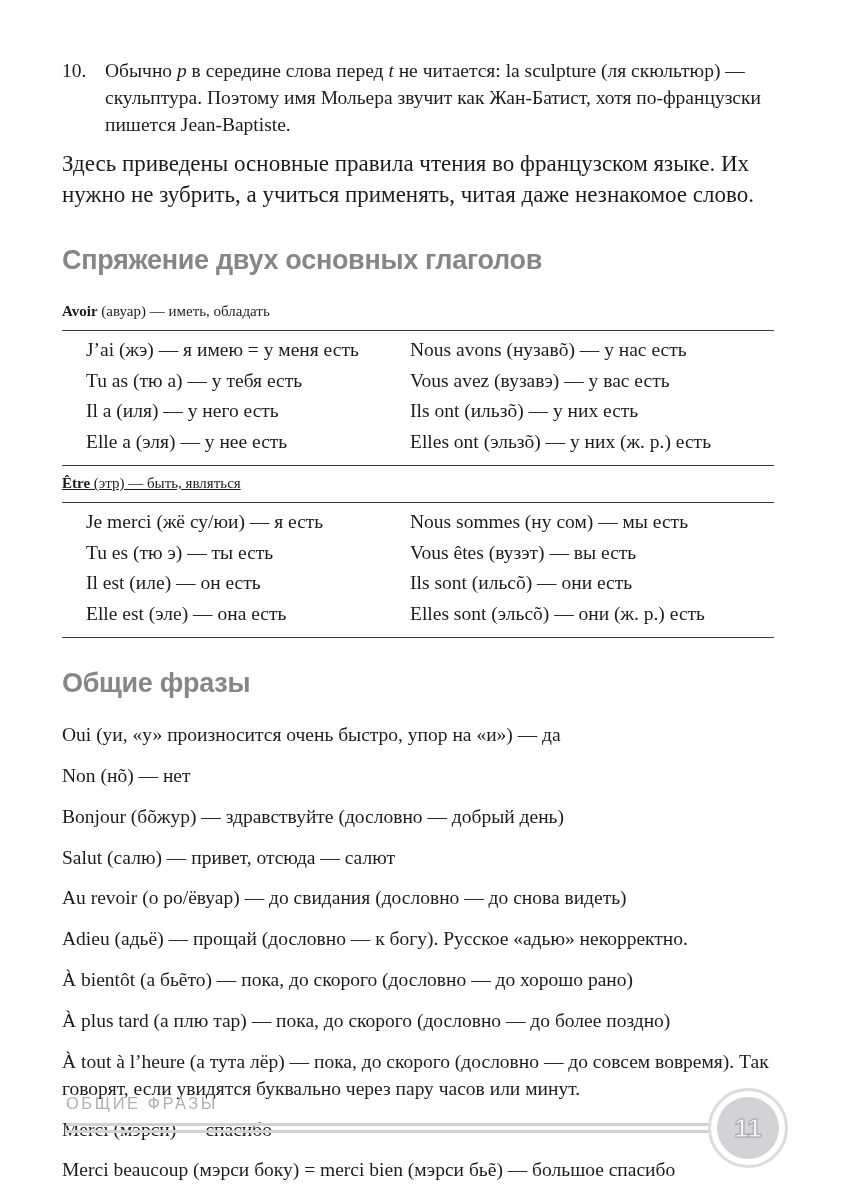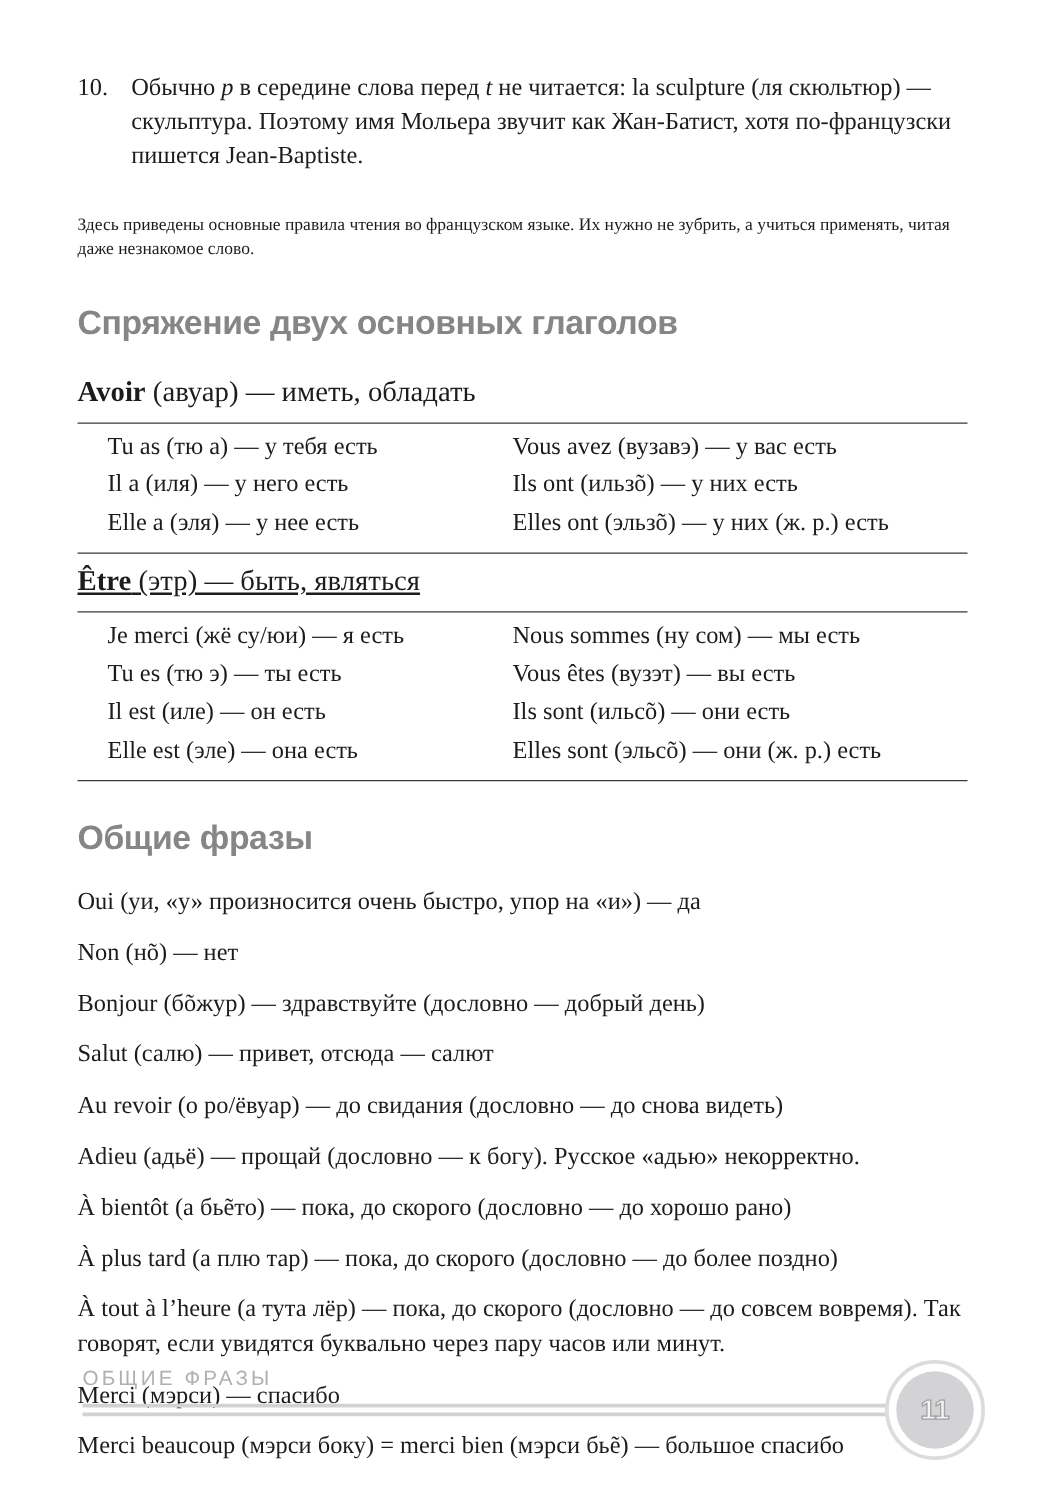--- a/index.html
+++ b/index.html
@@ -36,38 +36,38 @@
     width: 43px;
     flex: 0 0 43px;
   }
   .numbered-item .itm-text {
     flex: 1;
   }
   .numbered-item .it {
     font-style: italic;
   }
   .intro-par {
-    font-size: 14px;
+    font-size: 23px;
     line-height: 1.38;
-    margin-top: 32px;
+    margin-top: 9px;
   }
   
   .section-title {
     font-family: "Liberation Sans", "DejaVu Sans", sans-serif;
     font-weight: bold;
     font-size: 27px;
     letter-spacing: -0.3px;
     color: #868686;
     text-align: left;
     margin-top: 34px;
     margin-bottom: 0;
   }
   
   .verb-label {
-    font-size: 23px;
+    font-size: 15px;
     margin-top: 26px;
     line-height: 1.2;
   }
   .verb-label .verb {
     font-weight: bold;
   }
   .hrule {
     border: none;
     border-top: 1.6px solid #3a3a3a;
     margin: 10px 0 0 0;
@@ -141,21 +141,21 @@
     height: 62px;
     border-radius: 50%;
     background: #d3d3d6;
     display: flex;
     align-items: center;
     justify-content: center;
   }
   .page-num {
     font-family: "Liberation Sans", "DejaVu Sans", sans-serif;
     font-weight: bold;
-    font-size: 22px;
+    font-size: 26px;
     color: #f4f4f4;
     -webkit-text-stroke: 1px #a3a3a6;
     text-shadow: 0 0 1px #a3a3a6;
   }
 </style>
 </head>
 <body>
 
 <div class="page">
   <div class="content">
@@ -166,20 +166,24 @@
     </div>
 
     <div class="intro-par">Здесь приведены основные правила чтения во французском языке. Их нужно не зубрить, а учиться применять, читая даже незнакомое слово.</div>
 
     <h2 class="section-title">Спряжение двух основных глаголов</h2>
 
     <div class="verb-label"><span class="verb">Avoir</span><span> (авуар) — иметь, обладать</span></div>
 
     <hr class="hrule">
     <div class="vtable">
+      <div class="vrow">
+        <div class="vcell-left">J’ai (жэ) — я имею = у меня есть</div>
+        <div class="vcell-right">Nous avons (нузавõ) — у нас есть</div>
+      </div>
       <div class="vrow">
         <div class="vcell-left">Tu as (тю а) — у тебя есть</div>
         <div class="vcell-right">Vous avez (вузавэ) — у вас есть</div>
       </div>
       <div class="vrow">
         <div class="vcell-left">Il a (иля) — у него есть</div>
         <div class="vcell-right">Ils ont (ильзõ) — у них есть</div>
       </div>
       <div class="vrow">
         <div class="vcell-left">Elle a (эля) — у нее есть</div>

